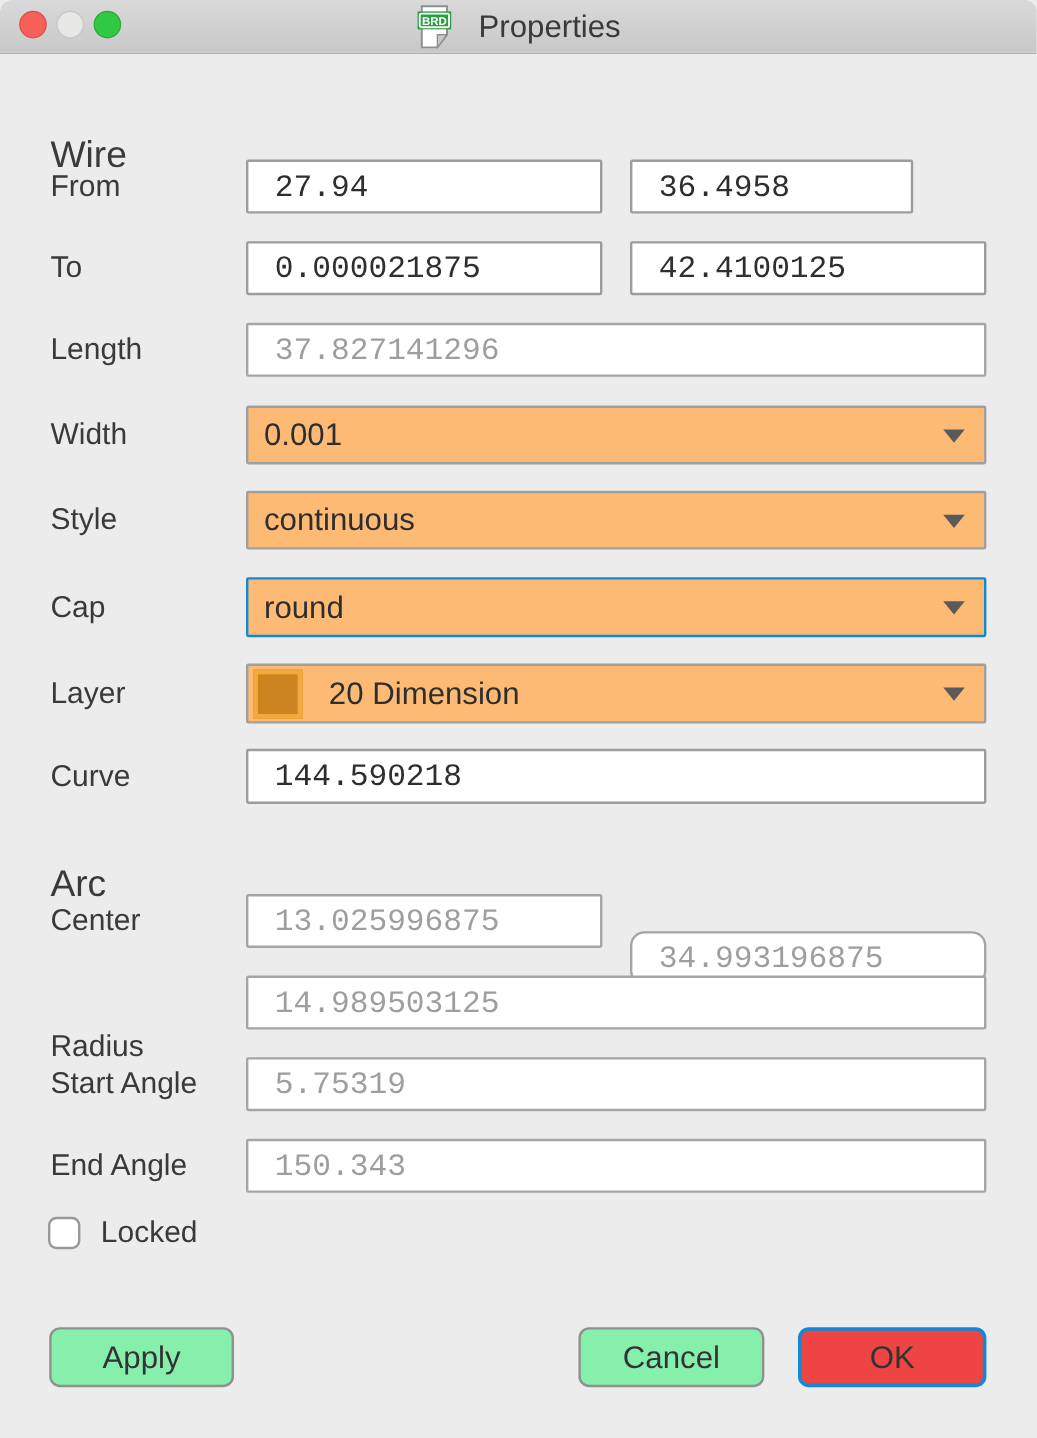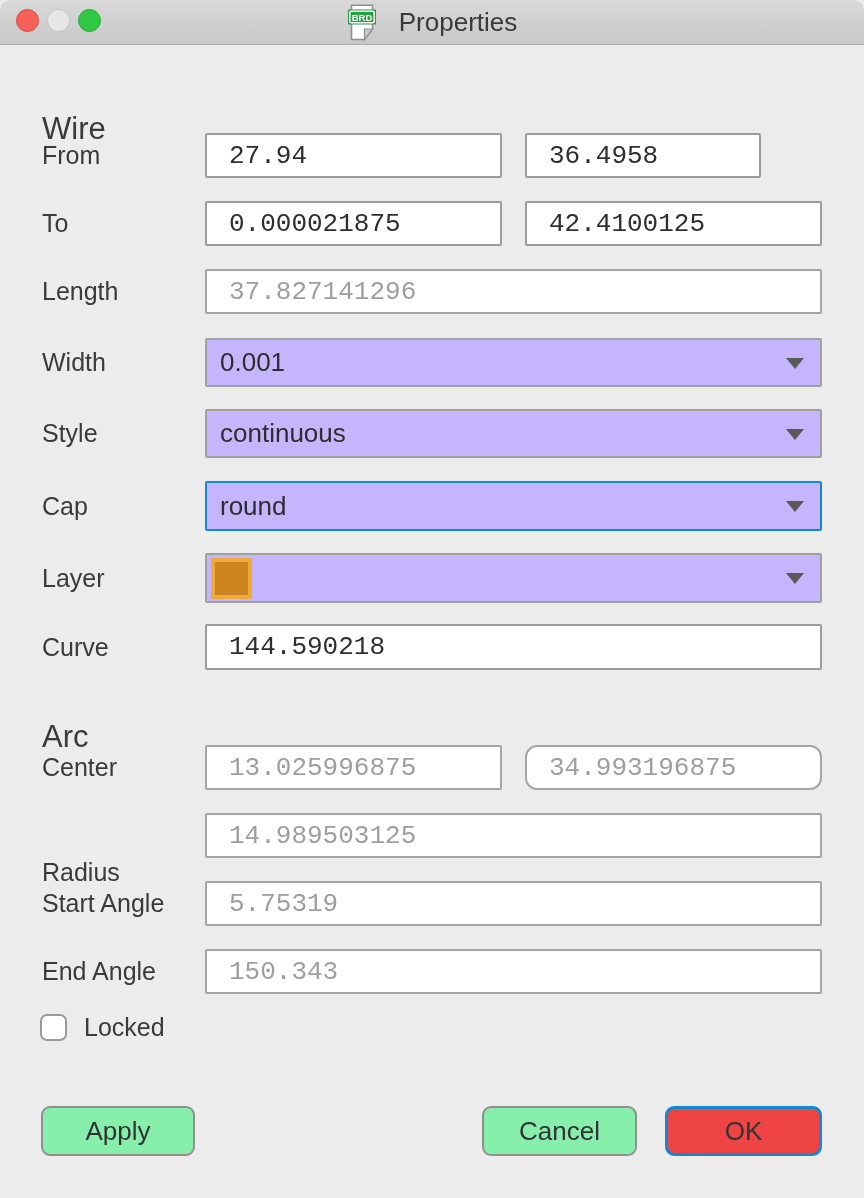--- a/index.html
+++ b/index.html
@@ -31,21 +31,21 @@
   .sect{position:absolute;left:42px;font-size:31px;color:#3a3a3a;margin-top:28px;}
   .fld{
     position:absolute;box-sizing:border-box;height:45px;
     background:#fff;border:2px solid #9c9c9c;border-radius:2px;
     font-family:Liberation Mono, monospace;font-size:26px;color:#2e2e2e;
     padding:0 8px 0 22px;outline:none;
   }
   .fld.ro{color:#9e9e9e;border-color:#a5a5a5;}
   .combo{
     position:absolute;box-sizing:border-box;
-    background:#c4b5fd;border:2px solid #a0a0a0;border-radius:2px;
+    background:#fdba74;border:2px solid #a0a0a0;border-radius:2px;
     display:flex;align-items:center;padding-left:13px;
     font-size:26px;color:#2e2e2e;cursor:default;
   }
   .combo.focused{border-color:#1389d6;}
   .arrow{
     position:absolute;right:16px;top:50%;margin-top:-5px;
     width:0;height:0;
     border-left:9px solid transparent;border-right:9px solid transparent;
     border-top:11px solid #5a5a5a;
   }
@@ -115,31 +115,32 @@
 
 <div class="lbl" style="top:481px;line-height:50px;">Cap</div>
 <div class="combo focused" style="top:481px;left:205px;width:617px;height:50px;">
   <span>round</span>
   <span class="arrow"></span>
 </div>
 
 <div class="lbl" style="top:553px;line-height:50px;">Layer</div>
 <div class="combo" style="top:553px;left:205px;width:617px;height:50px;padding-left:4px;">
   <span class="swatch" style="background-color: rgb(203, 132, 32);"></span>
+  <span>20 Dimension</span>
   <span class="arrow"></span>
 </div>
 
 <div class="lbl" style="top:624px;line-height:46px;">Curve</div>
 <input class="fld" style="top: 624px; left: 205px; width: 617px; height: 46px;" value="144.590218">
 
 <div class="sect" style="top:686px;line-height:45px;">Arc</div>
 
 <div class="lbl" style="top:745px;line-height:45px;">Center</div>
 <input class="fld ro" style="top: 745px; left: 205px; width: 297px;" readonly="" value="13.025996875">
-<input class="fld ro" style="top: 745px; left: 525px; width: 297px; border-radius: 12px;" readonly="" value="34.993196875">
+<input class="fld ro" style="top: 776px; left: 525px; width: 297px; border-radius: 12px;" readonly="" value="34.993196875">
 
 <div class="lbl" style="top:850px;line-height:45px;">Radius</div>
 <input class="fld ro" style="top: 813px; left: 205px; width: 617px;" readonly="" value="14.989503125">
 
 <div class="lbl" style="top:881px;line-height:45px;">Start Angle</div>
 <input class="fld ro" style="top: 881px; left: 205px; width: 617px;" readonly="" value="5.75319">
 
 <div class="lbl" style="top:949px;line-height:45px;">End Angle</div>
 <input class="fld ro" style="top: 949px; left: 205px; width: 617px;" readonly="" value="150.343">
 

